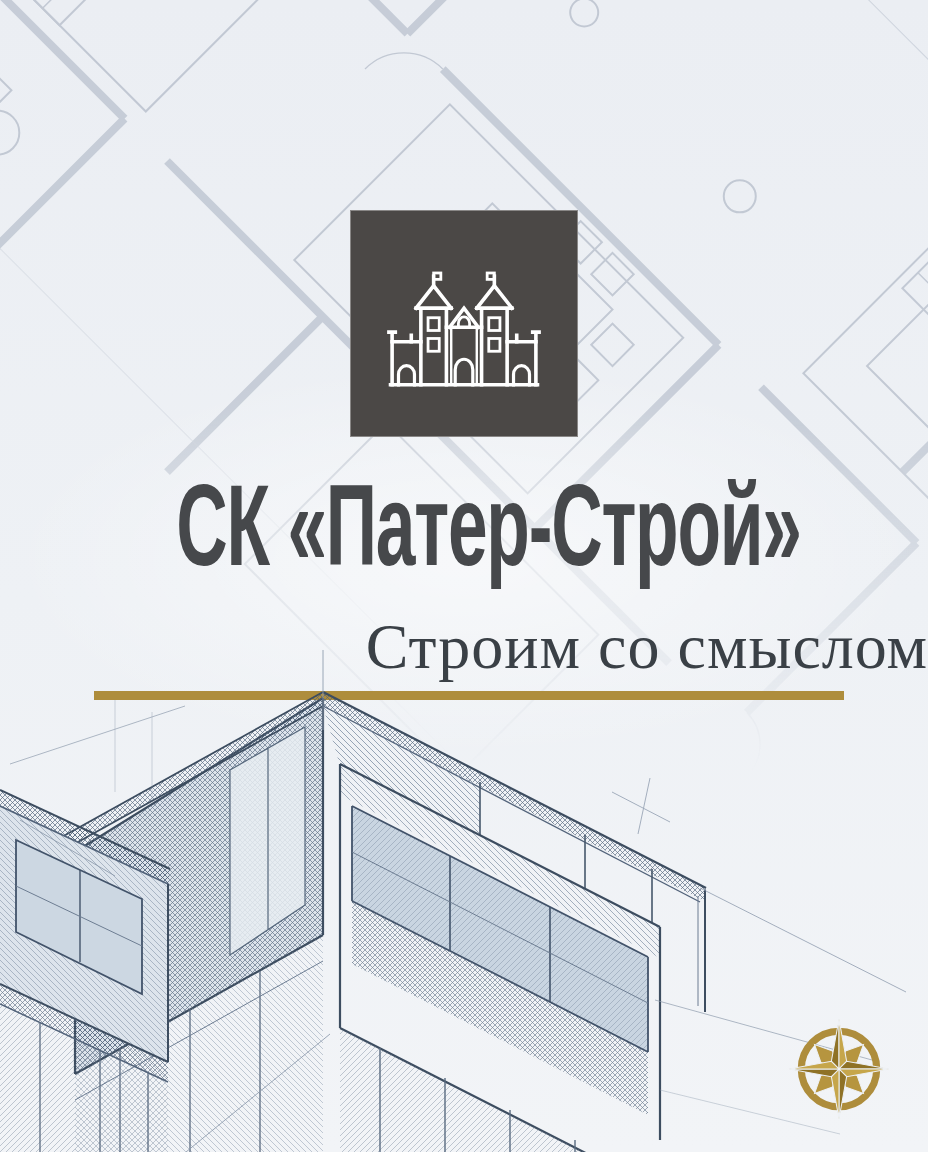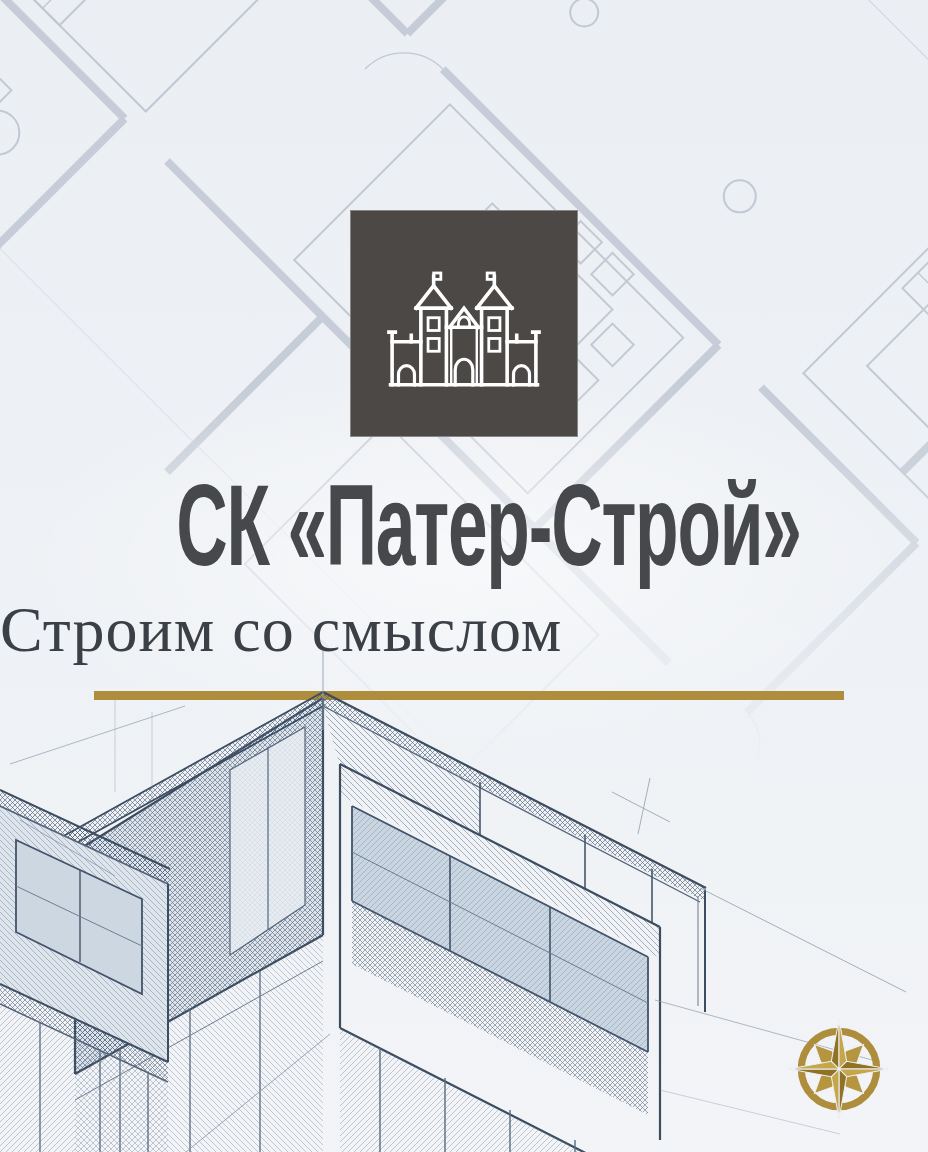--- a/index.html
+++ b/index.html
@@ -40,22 +40,22 @@
   .title{
     position:absolute;left:0;right:0;top:462px;
     text-align:center;white-space:nowrap;
     font-weight:700;font-size:115px;line-height:1.1;
     color:var(--title-ink);
     letter-spacing:-2px;
     transform:scaleX(0.62);
     transform-origin:50% 50%;
   }
   .tagline{
-    position:absolute;left:0;right:0;top:598px;
-    text-align:left;
+    position:absolute;left:0;right:0;top:615px;
+    text-align:right;
     font-family:"Liberation Serif",serif;
     font-size:64px;line-height:1;
     color:var(--subtitle-ink);
     letter-spacing:1px;
   }
   .divider{
     position:absolute;left:94px;top:691px;width:750px;height:9px;
     background:var(--accent-gold);
   }
   .sketch-layer{position:absolute;left:0;top:0;pointer-events:none;}

